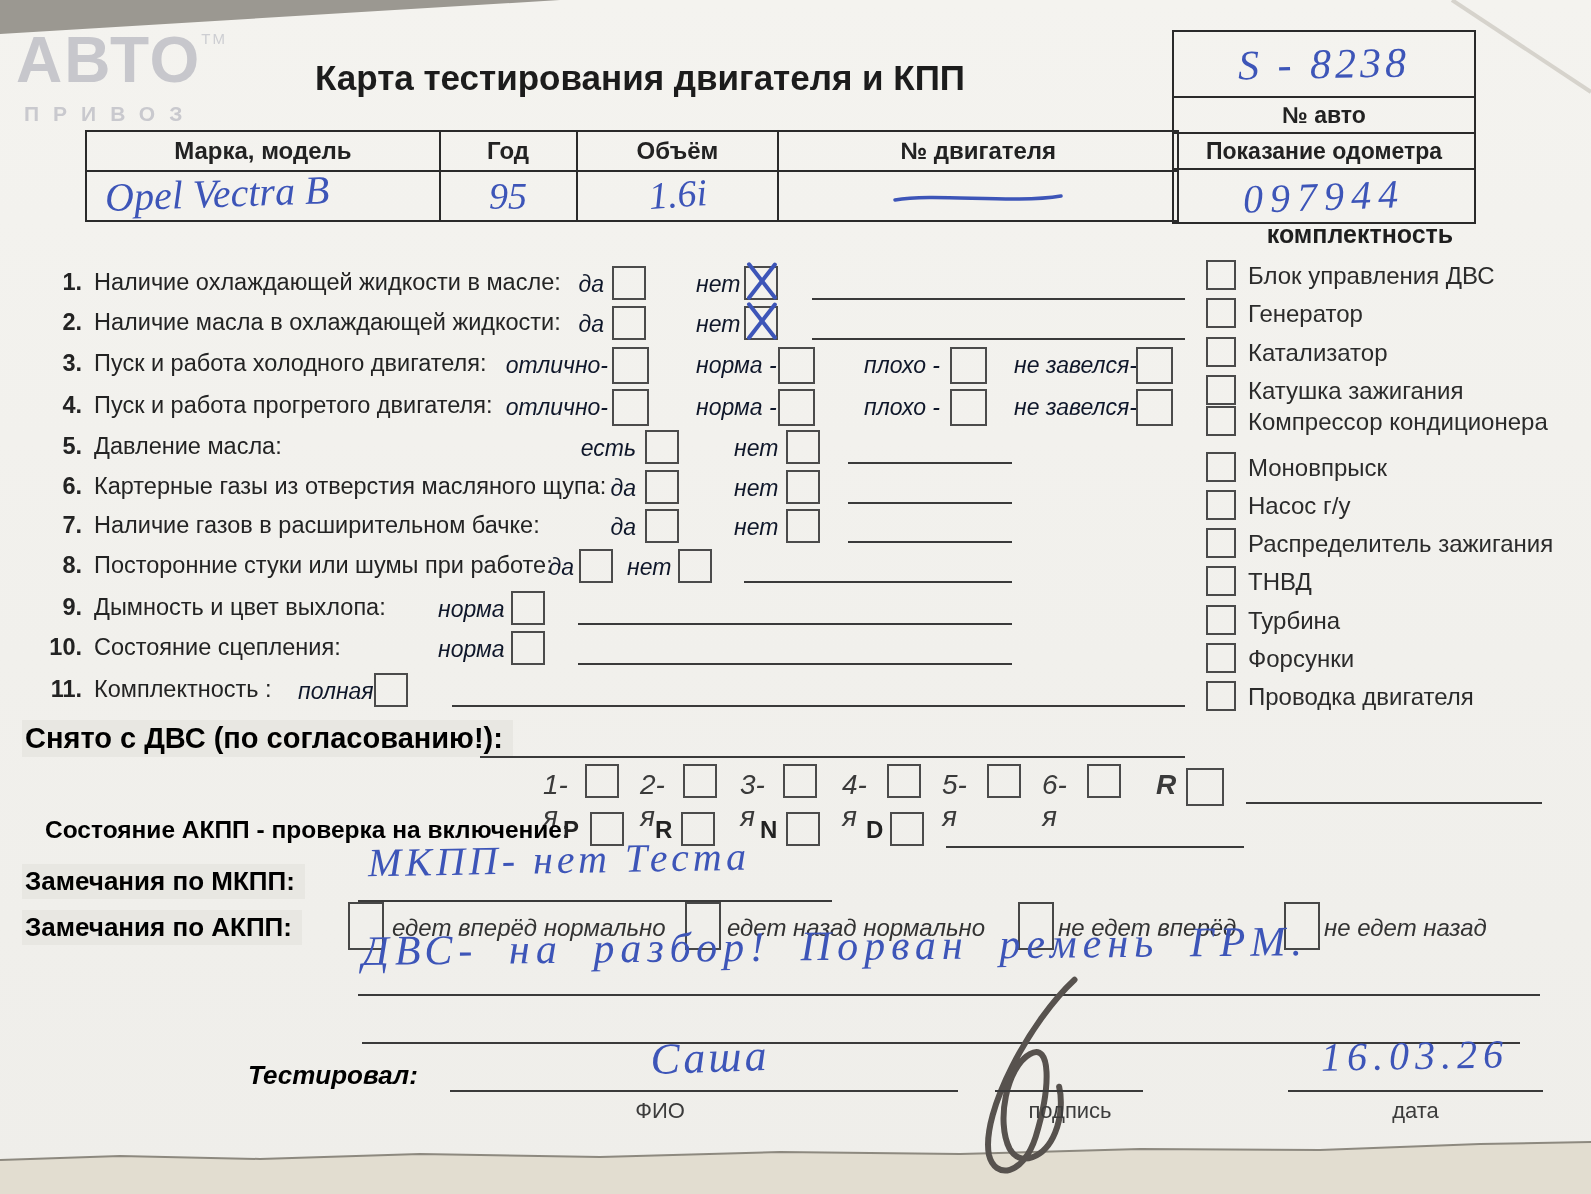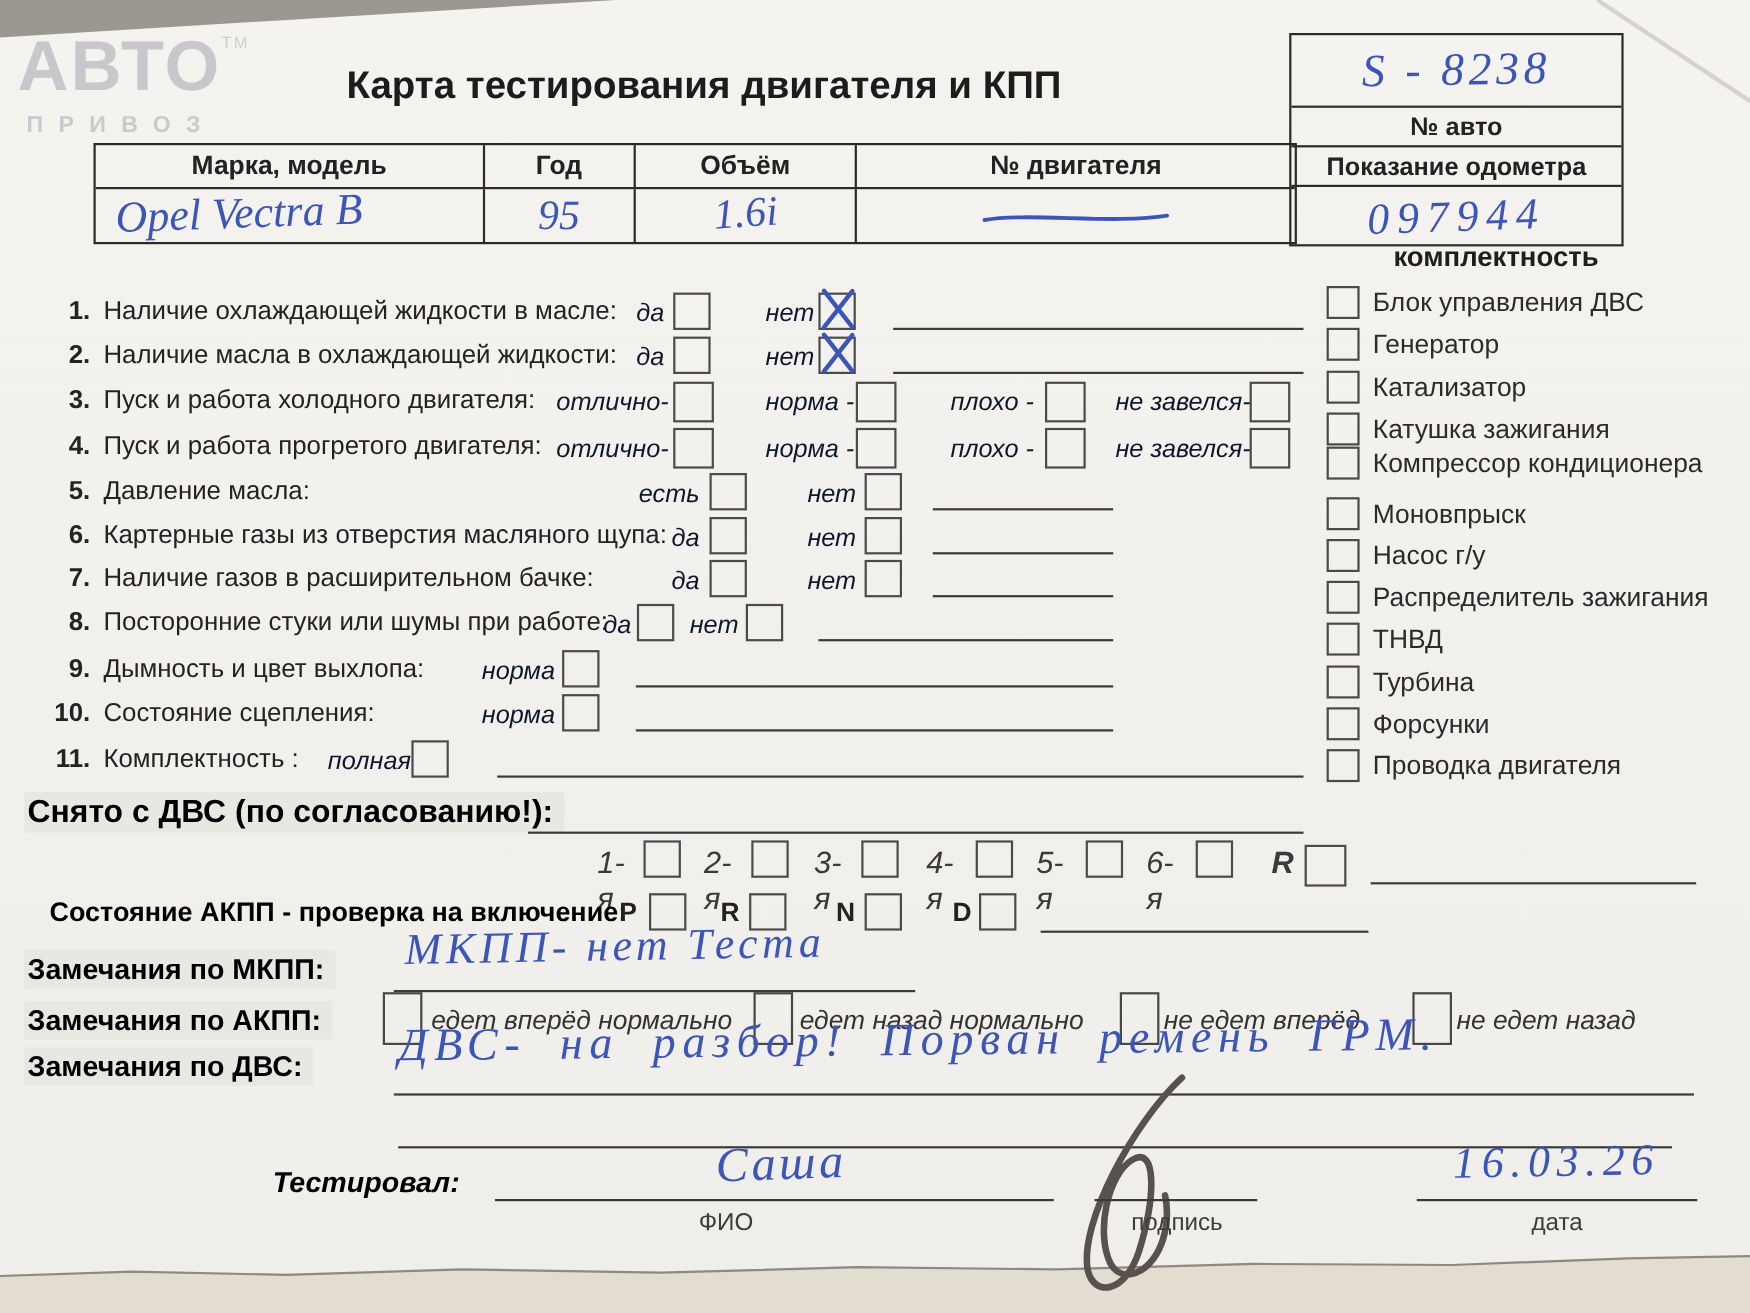--- a/index.html
+++ b/index.html
@@ -323,21 +323,20 @@
   <div class="seclabel shade" style="left:22px;top:910px;font-size:26px">Замечания по АКПП:</div>
   <span class="rbox" style="left:348px;top:902px"></span>
   <span class="rlabel" style="left:392px;top:914px">едет вперёд нормально</span>
   <span class="rbox" style="left:685px;top:902px"></span>
   <span class="rlabel" style="left:727px;top:914px">едет назад нормально</span>
   <span class="rbox" style="left:1018px;top:902px"></span>
   <span class="rlabel" style="left:1058px;top:914px">не едет вперёд</span>
   <span class="rbox" style="left:1284px;top:902px"></span>
   <span class="rlabel" style="left:1324px;top:914px">не едет назад</span>
 
-  <div class="seclabel shade" style="left:22px;top:952px;font-size:26px">Замечания по ДВС:</div>
   <span class="hw" style="position:absolute;left:362px;top:922px;font-size:42px;letter-spacing:6px;word-spacing:14px;transform:rotate(-0.6deg);white-space:nowrap">ДВС- на разбор!  Порван ремень ГРМ.</span>
   <div class="secline" style="left:358px;top:994px;width:1182px"></div>
   <div class="secline" style="left:362px;top:1042px;width:1158px"></div>
 
   <div class="seclabel" style="left:248px;top:1060px;font-size:26px;font-style:italic">Тестировал:</div>
   <span class="hw" style="position:absolute;left:600px;top:1032px;width:220px;text-align:center;font-size:44px;letter-spacing:3px;transform:rotate(-2deg)">Саша</span>
   <div class="secline" style="left:450px;top:1090px;width:508px"></div>
   <div class="cap" style="left:555px;top:1098px;width:210px">ФИО</div>
 
   <svg style="position:absolute;left:948px;top:968px;transform:rotate(5deg)" width="160" height="215" viewBox="0 0 160 215">

